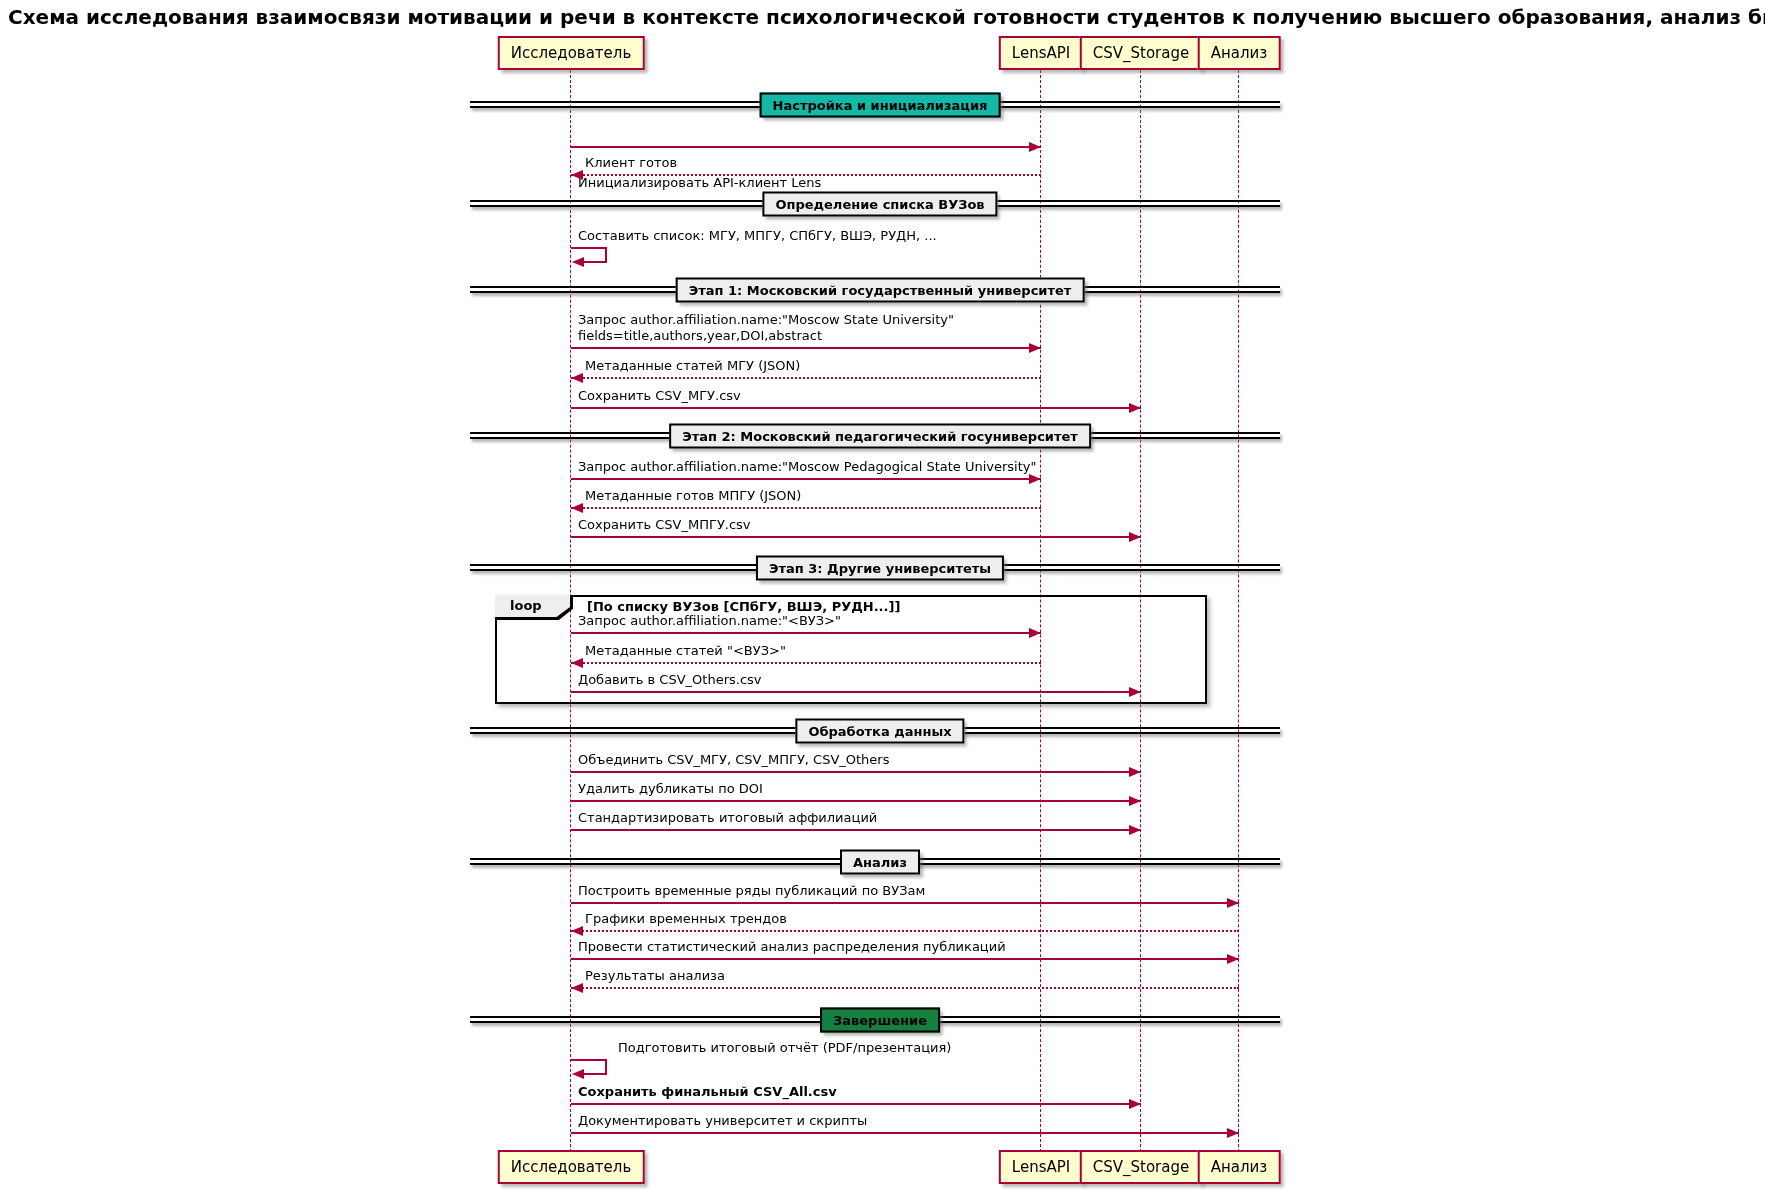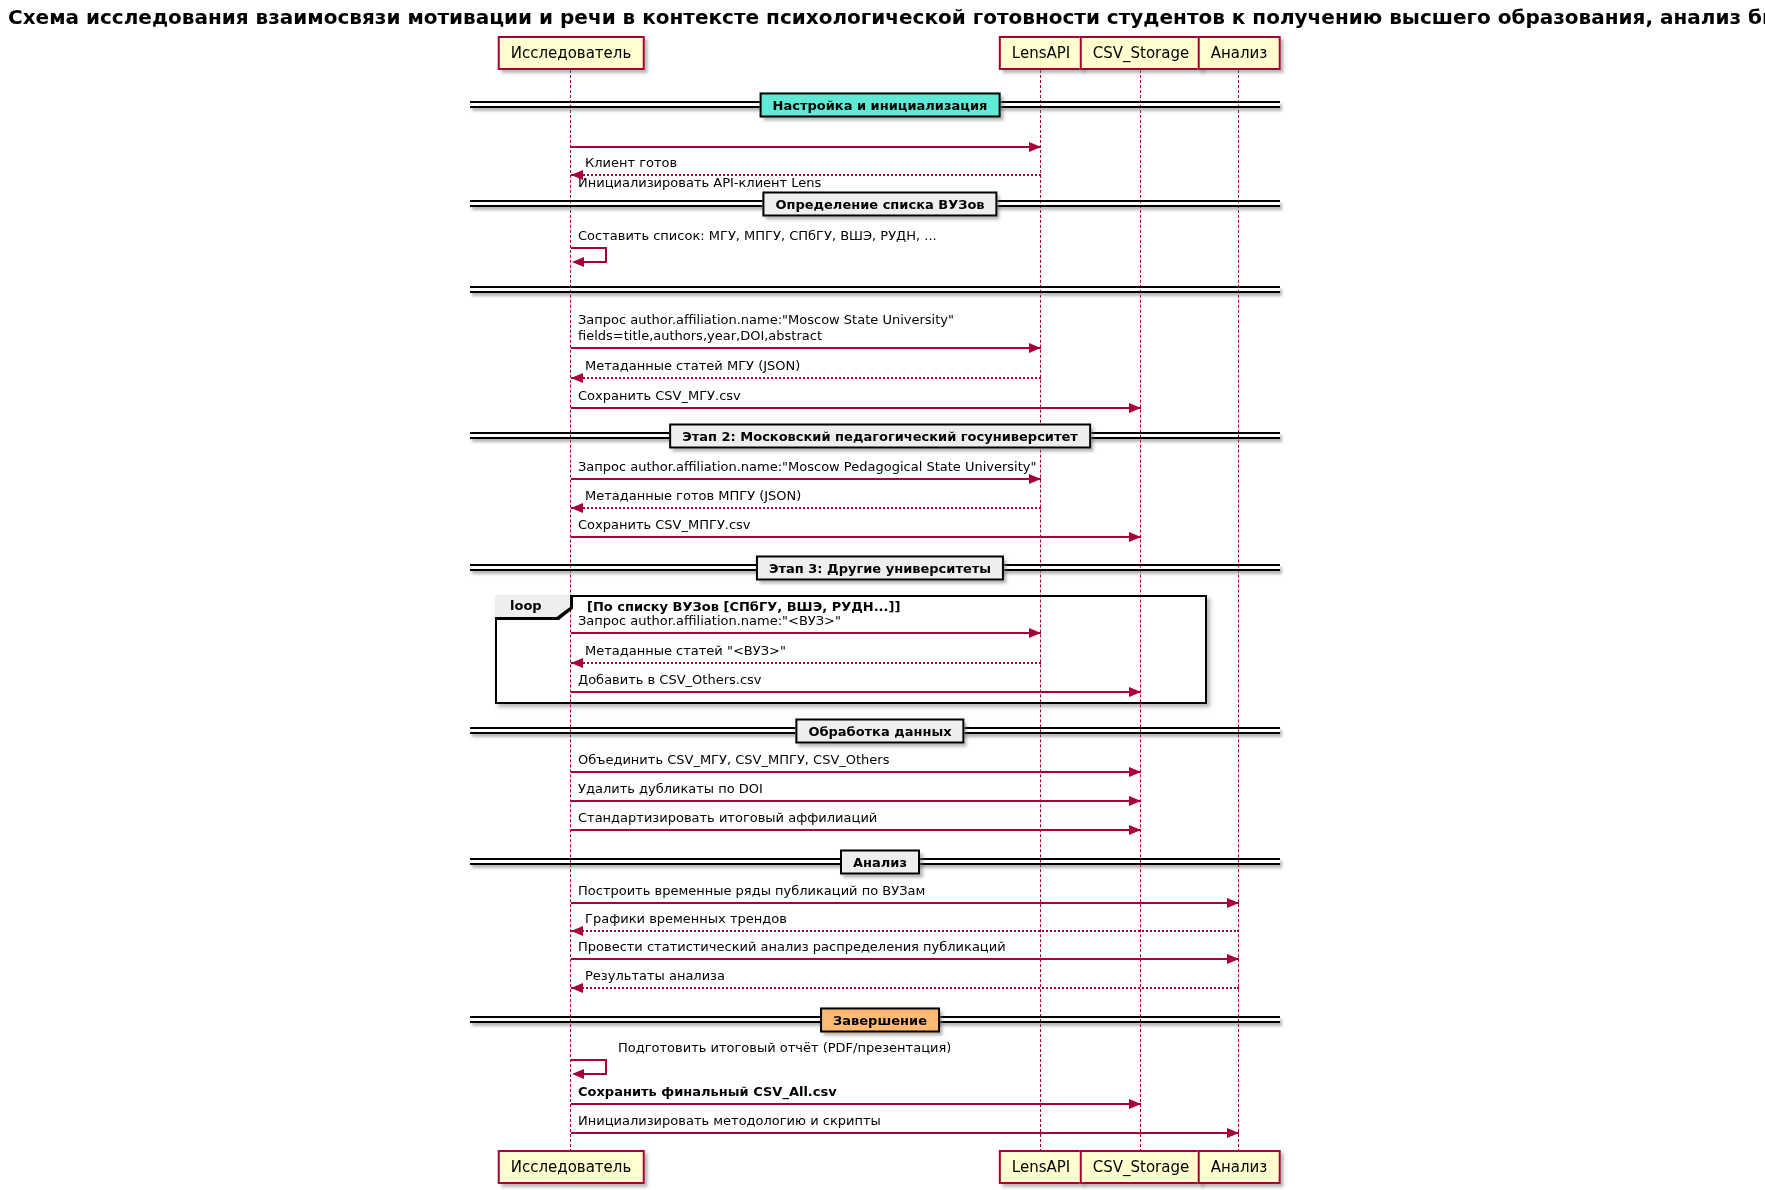--- a/index.html
+++ b/index.html
@@ -11,41 +11,42 @@
 </head>
 <body>
 
 <div id="stage">
   <div id="diagram-title">Схема исследования взаимосвязи мотивации и речи в контексте психологической готовности студентов к получению высшего образования, анализ библиометрических данных</div>
 <div class="abs" style="left: 570px; top: 70px; width: 0px; height: 1082px; border-left: 1.5px dashed rgb(168, 0, 54);"></div>
     <div class="abs" style="left: 1040px; top: 70px; width: 0px; height: 1082px; border-left: 1.5px dashed rgb(168, 0, 54);"></div>
     <div class="abs" style="left: 1140px; top: 70px; width: 0px; height: 1082px; border-left: 1.5px dashed rgb(168, 0, 54);"></div>
     <div class="abs" style="left: 1238px; top: 70px; width: 0px; height: 1082px; border-left: 1.5px dashed rgb(168, 0, 54);"></div>
     <div class="abs" style="left: 470px; top: 101px; width: 810px; height: 3px; border-top: 2px solid rgb(0, 0, 0); border-bottom: 2px solid rgb(0, 0, 0); box-shadow: rgba(110, 110, 110, 0.5) 2px 3px 3px;"></div>
-    <div class="abs" style="left: 880px; top: 105px; transform: translate(-50%, -50%); background: #5eead4; border: 2px solid rgb(0, 0, 0); padding: 3px 11px; font-weight: bold; font-size: 13px; white-space: nowrap; box-shadow: rgba(110, 110, 110, 0.5) 3px 3px 3px;">Настройка и инициализация</div>
+    <div class="abs" style="left: 880px; top: 105px; transform: translate(-50%, -50%); background: #14b8a6; border: 2px solid rgb(0, 0, 0); padding: 3px 11px; font-weight: bold; font-size: 13px; white-space: nowrap; box-shadow: rgba(110, 110, 110, 0.5) 3px 3px 3px;">Настройка и инициализация</div>
     <div class="abs" style="left: 571px; top: 146px; width: 470px; height: 2px; background: rgb(168, 0, 54);"></div>
     <div class="abs" style="top: 142px; width: 0px; height: 0px; border-top: 5px solid transparent; border-bottom: 5px solid transparent; left: 1029px; border-left: 12px solid rgb(168, 0, 54);"></div>
     <div class="abs" style="left: 578px; top: 127px; font-size: 13px; line-height: 16px; white-space: nowrap; margin-top: 48px;">
       <div>Инициализировать API-клиент Lens</div>
     </div>
     <div class="abs" style="left: 571px; top: 174px; width: 470px; height: 0px; border-top: 2px dotted rgb(168, 0, 54);"></div>
     <div class="abs" style="top: 170px; width: 0px; height: 0px; border-top: 5px solid transparent; border-bottom: 5px solid transparent; left: 571px; border-right: 12px solid rgb(168, 0, 54);"></div>
     <div class="abs" style="left: 585px; top: 155px; font-size: 13px; line-height: 16px; white-space: nowrap;">
       <div>Клиент готов</div>
     </div>
     <div class="abs" style="left: 470px; top: 200px; width: 810px; height: 3px; border-top: 2px solid rgb(0, 0, 0); border-bottom: 2px solid rgb(0, 0, 0); box-shadow: rgba(110, 110, 110, 0.5) 2px 3px 3px;"></div>
     <div class="abs" style="left: 880px; top: 204px; transform: translate(-50%, -50%); background: rgb(238, 238, 238); border: 2px solid rgb(0, 0, 0); padding: 3px 11px; font-weight: bold; font-size: 13px; white-space: nowrap; box-shadow: rgba(110, 110, 110, 0.5) 3px 3px 3px;">Определение списка ВУЗов</div>
     <div class="abs" style="left: 571px; top: 247px; width: 36px; height: 2px; background: rgb(168, 0, 54);"></div>
     <div class="abs" style="left: 605px; top: 247px; width: 2px; height: 16px; background: rgb(168, 0, 54);"></div>
     <div class="abs" style="left: 581px; top: 261px; width: 26px; height: 2px; background: rgb(168, 0, 54);"></div>
     <div class="abs" style="top: 257px; width: 0px; height: 0px; border-top: 5px solid transparent; border-bottom: 5px solid transparent; left: 572px; border-right: 12px solid rgb(168, 0, 54);"></div>
     <div class="abs" style="left: 578px; top: 228px; font-size: 13px; line-height: 16px; white-space: nowrap;">
       <div>Составить список: МГУ, МПГУ, СПбГУ, ВШЭ, РУДН, ...</div>
     </div>
     <div class="abs" style="left: 470px; top: 286px; width: 810px; height: 3px; border-top: 2px solid rgb(0, 0, 0); border-bottom: 2px solid rgb(0, 0, 0); box-shadow: rgba(110, 110, 110, 0.5) 2px 3px 3px;"></div>
+    <div class="abs" style="left: 880px; top: 290px; transform: translate(-50%, -50%); background: rgb(238, 238, 238); border: 2px solid rgb(0, 0, 0); padding: 3px 11px; font-weight: bold; font-size: 13px; white-space: nowrap; box-shadow: rgba(110, 110, 110, 0.5) 3px 3px 3px;">Этап 1: Московский государственный университет</div>
     <div class="abs" style="left: 571px; top: 347px; width: 470px; height: 2px; background: rgb(168, 0, 54);"></div>
     <div class="abs" style="top: 343px; width: 0px; height: 0px; border-top: 5px solid transparent; border-bottom: 5px solid transparent; left: 1029px; border-left: 12px solid rgb(168, 0, 54);"></div>
     <div class="abs" style="left: 578px; top: 312px; font-size: 13px; line-height: 16px; white-space: nowrap;">
       <div>Запрос author.affiliation.name:"Moscow State University"</div>
       <div>fields=title,authors,year,DOI,abstract</div>
     </div>
     <div class="abs" style="left: 571px; top: 377px; width: 470px; height: 0px; border-top: 2px dotted rgb(168, 0, 54);"></div>
     <div class="abs" style="top: 373px; width: 0px; height: 0px; border-top: 5px solid transparent; border-bottom: 5px solid transparent; left: 571px; border-right: 12px solid rgb(168, 0, 54);"></div>
     <div class="abs" style="left: 585px; top: 358px; font-size: 13px; line-height: 16px; white-space: nowrap;">
       <div>Метаданные статей МГУ (JSON)</div>
@@ -126,37 +127,37 @@
     <div class="abs" style="top: 954px; width: 0px; height: 0px; border-top: 5px solid transparent; border-bottom: 5px solid transparent; left: 1227px; border-left: 12px solid rgb(168, 0, 54);"></div>
     <div class="abs" style="left: 578px; top: 939px; font-size: 13px; line-height: 16px; white-space: nowrap;">
       <div>Провести статистический анализ распределения публикаций</div>
     </div>
     <div class="abs" style="left: 571px; top: 987px; width: 668px; height: 0px; border-top: 2px dotted rgb(168, 0, 54);"></div>
     <div class="abs" style="top: 983px; width: 0px; height: 0px; border-top: 5px solid transparent; border-bottom: 5px solid transparent; left: 571px; border-right: 12px solid rgb(168, 0, 54);"></div>
     <div class="abs" style="left: 585px; top: 968px; font-size: 13px; line-height: 16px; white-space: nowrap;">
       <div>Результаты анализа</div>
     </div>
     <div class="abs" style="left: 470px; top: 1016px; width: 810px; height: 3px; border-top: 2px solid rgb(0, 0, 0); border-bottom: 2px solid rgb(0, 0, 0); box-shadow: rgba(110, 110, 110, 0.5) 2px 3px 3px;"></div>
-    <div class="abs" style="left: 880px; top: 1020px; transform: translate(-50%, -50%); background: #fdba74; border: 2px solid rgb(0, 0, 0); padding: 3px 11px; font-weight: bold; font-size: 13px; white-space: nowrap; box-shadow: rgba(110, 110, 110, 0.5) 3px 3px 3px;">Завершение</div>
+    <div class="abs" style="left: 880px; top: 1020px; transform: translate(-50%, -50%); background: #15803d; border: 2px solid rgb(0, 0, 0); padding: 3px 11px; font-weight: bold; font-size: 13px; white-space: nowrap; box-shadow: rgba(110, 110, 110, 0.5) 3px 3px 3px;">Завершение</div>
     <div class="abs" style="left: 571px; top: 1059px; width: 36px; height: 2px; background: rgb(168, 0, 54);"></div>
     <div class="abs" style="left: 605px; top: 1059px; width: 2px; height: 16px; background: rgb(168, 0, 54);"></div>
     <div class="abs" style="left: 581px; top: 1073px; width: 26px; height: 2px; background: rgb(168, 0, 54);"></div>
     <div class="abs" style="top: 1069px; width: 0px; height: 0px; border-top: 5px solid transparent; border-bottom: 5px solid transparent; left: 572px; border-right: 12px solid rgb(168, 0, 54);"></div>
     <div class="abs" style="left: 578px; top: 1040px; font-size: 13px; line-height: 16px; white-space: nowrap; margin-left: 40px;">
       <div>Подготовить итоговый отчёт (PDF/презентация)</div>
     </div>
     <div class="abs" style="left: 571px; top: 1103px; width: 570px; height: 2px; background: rgb(168, 0, 54);"></div>
     <div class="abs" style="top: 1099px; width: 0px; height: 0px; border-top: 5px solid transparent; border-bottom: 5px solid transparent; left: 1129px; border-left: 12px solid rgb(168, 0, 54);"></div>
     <div class="abs" style="left: 578px; top: 1084px; font-size: 13px; line-height: 16px; white-space: nowrap; font-weight: bold;">
       <div>Сохранить финальный CSV_All.csv</div>
     </div>
     <div class="abs" style="left: 571px; top: 1132px; width: 668px; height: 2px; background: rgb(168, 0, 54);"></div>
     <div class="abs" style="top: 1128px; width: 0px; height: 0px; border-top: 5px solid transparent; border-bottom: 5px solid transparent; left: 1227px; border-left: 12px solid rgb(168, 0, 54);"></div>
     <div class="abs" style="left: 578px; top: 1113px; font-size: 13px; line-height: 16px; white-space: nowrap;">
-      <div>Инициализировать методологию и скрипты</div>
+      <div>Документировать университет и скрипты</div>
     </div>
     <div class="abs" style="left: 571px; top: 36px; transform: translateX(-50%); background: rgb(254, 254, 206); border: 2px solid rgb(168, 0, 54); padding: 6px 11px; font-size: 15px; white-space: nowrap; box-shadow: rgba(110, 110, 110, 0.5) 3px 3px 3px;">Исследователь</div>
     <div class="abs" style="left: 571px; top: 1150px; transform: translateX(-50%); background: rgb(254, 254, 206); border: 2px solid rgb(168, 0, 54); padding: 6px 11px; font-size: 15px; white-space: nowrap; box-shadow: rgba(110, 110, 110, 0.5) 3px 3px 3px;">Исследователь</div>
     <div class="abs" style="left: 1041px; top: 36px; transform: translateX(-50%); background: rgb(254, 254, 206); border: 2px solid rgb(168, 0, 54); padding: 6px 11px; font-size: 15px; white-space: nowrap; box-shadow: rgba(110, 110, 110, 0.5) 3px 3px 3px;">LensAPI</div>
     <div class="abs" style="left: 1041px; top: 1150px; transform: translateX(-50%); background: rgb(254, 254, 206); border: 2px solid rgb(168, 0, 54); padding: 6px 11px; font-size: 15px; white-space: nowrap; box-shadow: rgba(110, 110, 110, 0.5) 3px 3px 3px;">LensAPI</div>
     <div class="abs" style="left: 1141px; top: 36px; transform: translateX(-50%); background: rgb(254, 254, 206); border: 2px solid rgb(168, 0, 54); padding: 6px 11px; font-size: 15px; white-space: nowrap; box-shadow: rgba(110, 110, 110, 0.5) 3px 3px 3px;">CSV_Storage</div>
     <div class="abs" style="left: 1141px; top: 1150px; transform: translateX(-50%); background: rgb(254, 254, 206); border: 2px solid rgb(168, 0, 54); padding: 6px 11px; font-size: 15px; white-space: nowrap; box-shadow: rgba(110, 110, 110, 0.5) 3px 3px 3px;">CSV_Storage</div>
     <div class="abs" style="left: 1239px; top: 36px; transform: translateX(-50%); background: rgb(254, 254, 206); border: 2px solid rgb(168, 0, 54); padding: 6px 11px; font-size: 15px; white-space: nowrap; box-shadow: rgba(110, 110, 110, 0.5) 3px 3px 3px;">Анализ</div>
     <div class="abs" style="left: 1239px; top: 1150px; transform: translateX(-50%); background: rgb(254, 254, 206); border: 2px solid rgb(168, 0, 54); padding: 6px 11px; font-size: 15px; white-space: nowrap; box-shadow: rgba(110, 110, 110, 0.5) 3px 3px 3px;">Анализ</div>
   </div>

